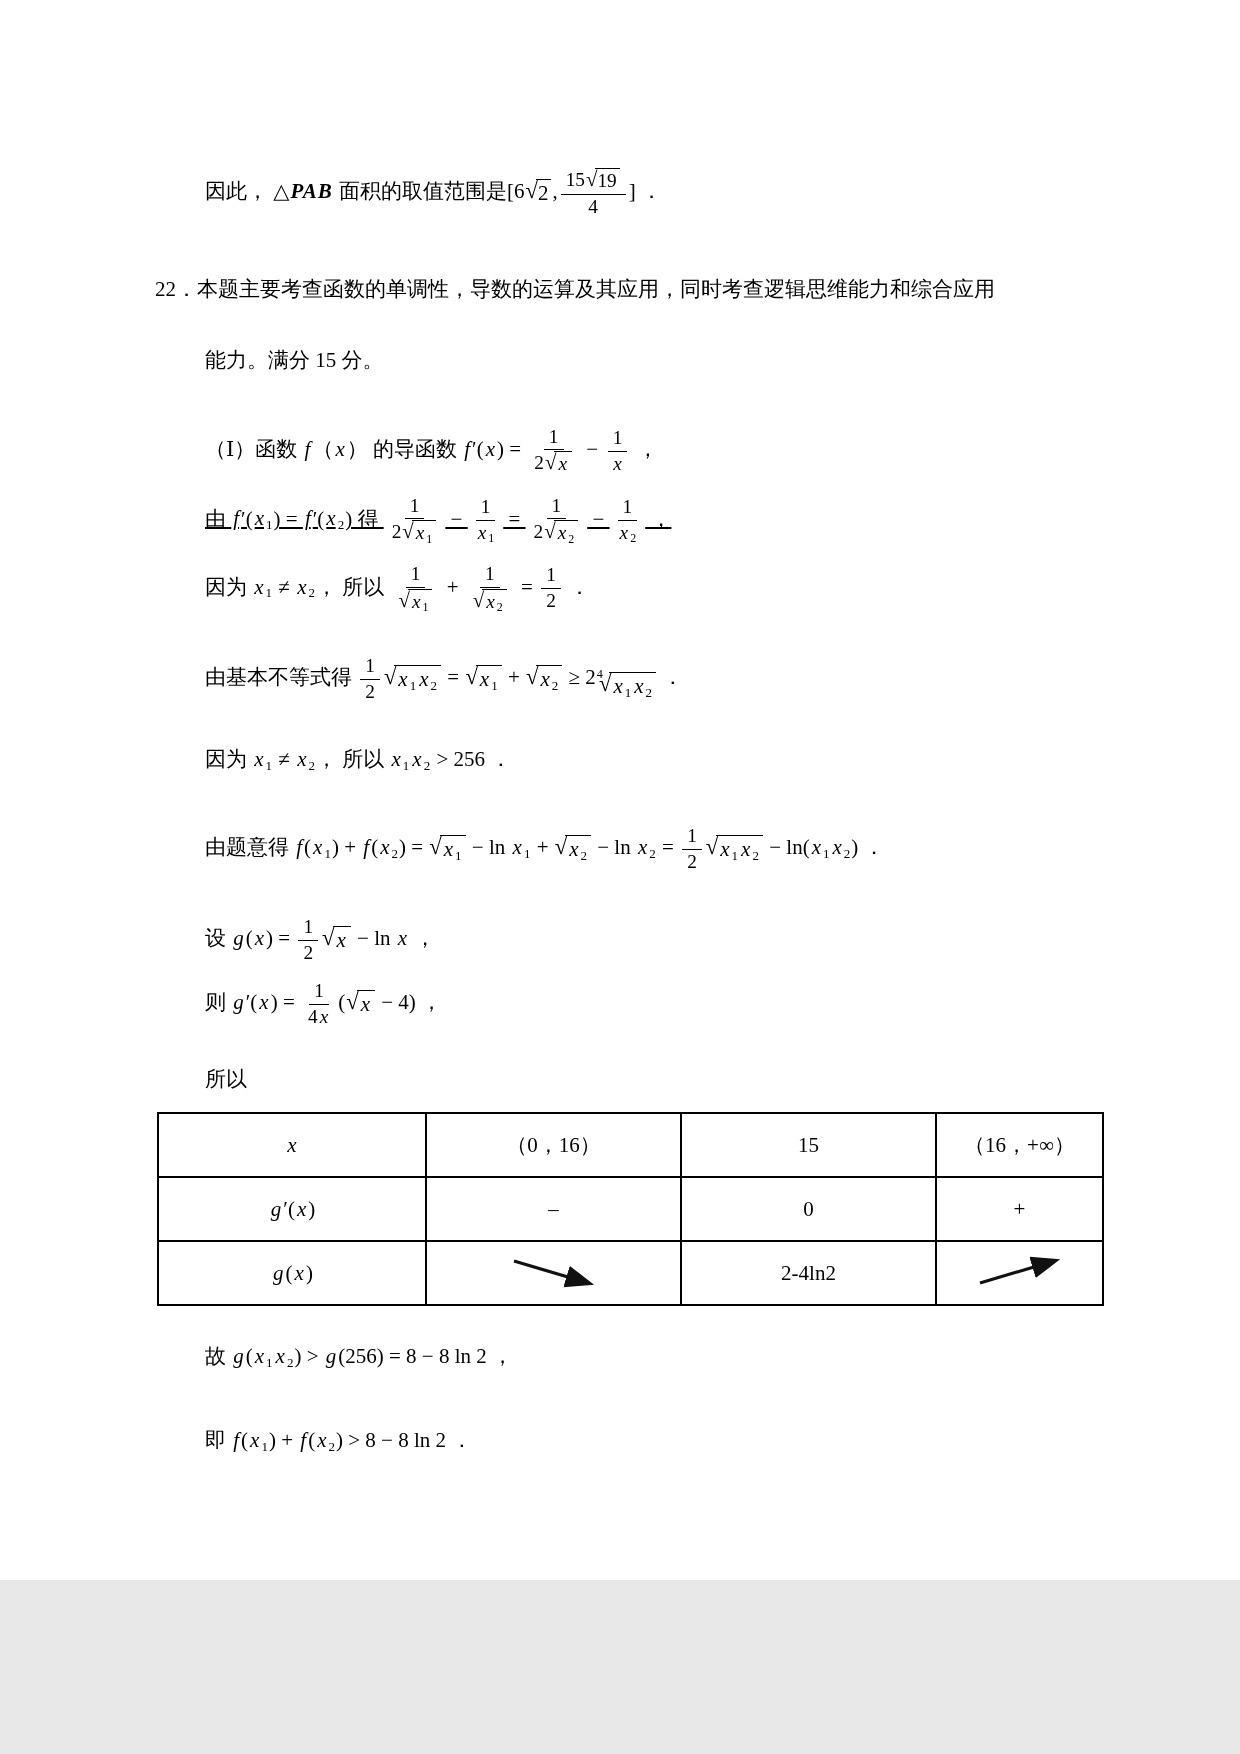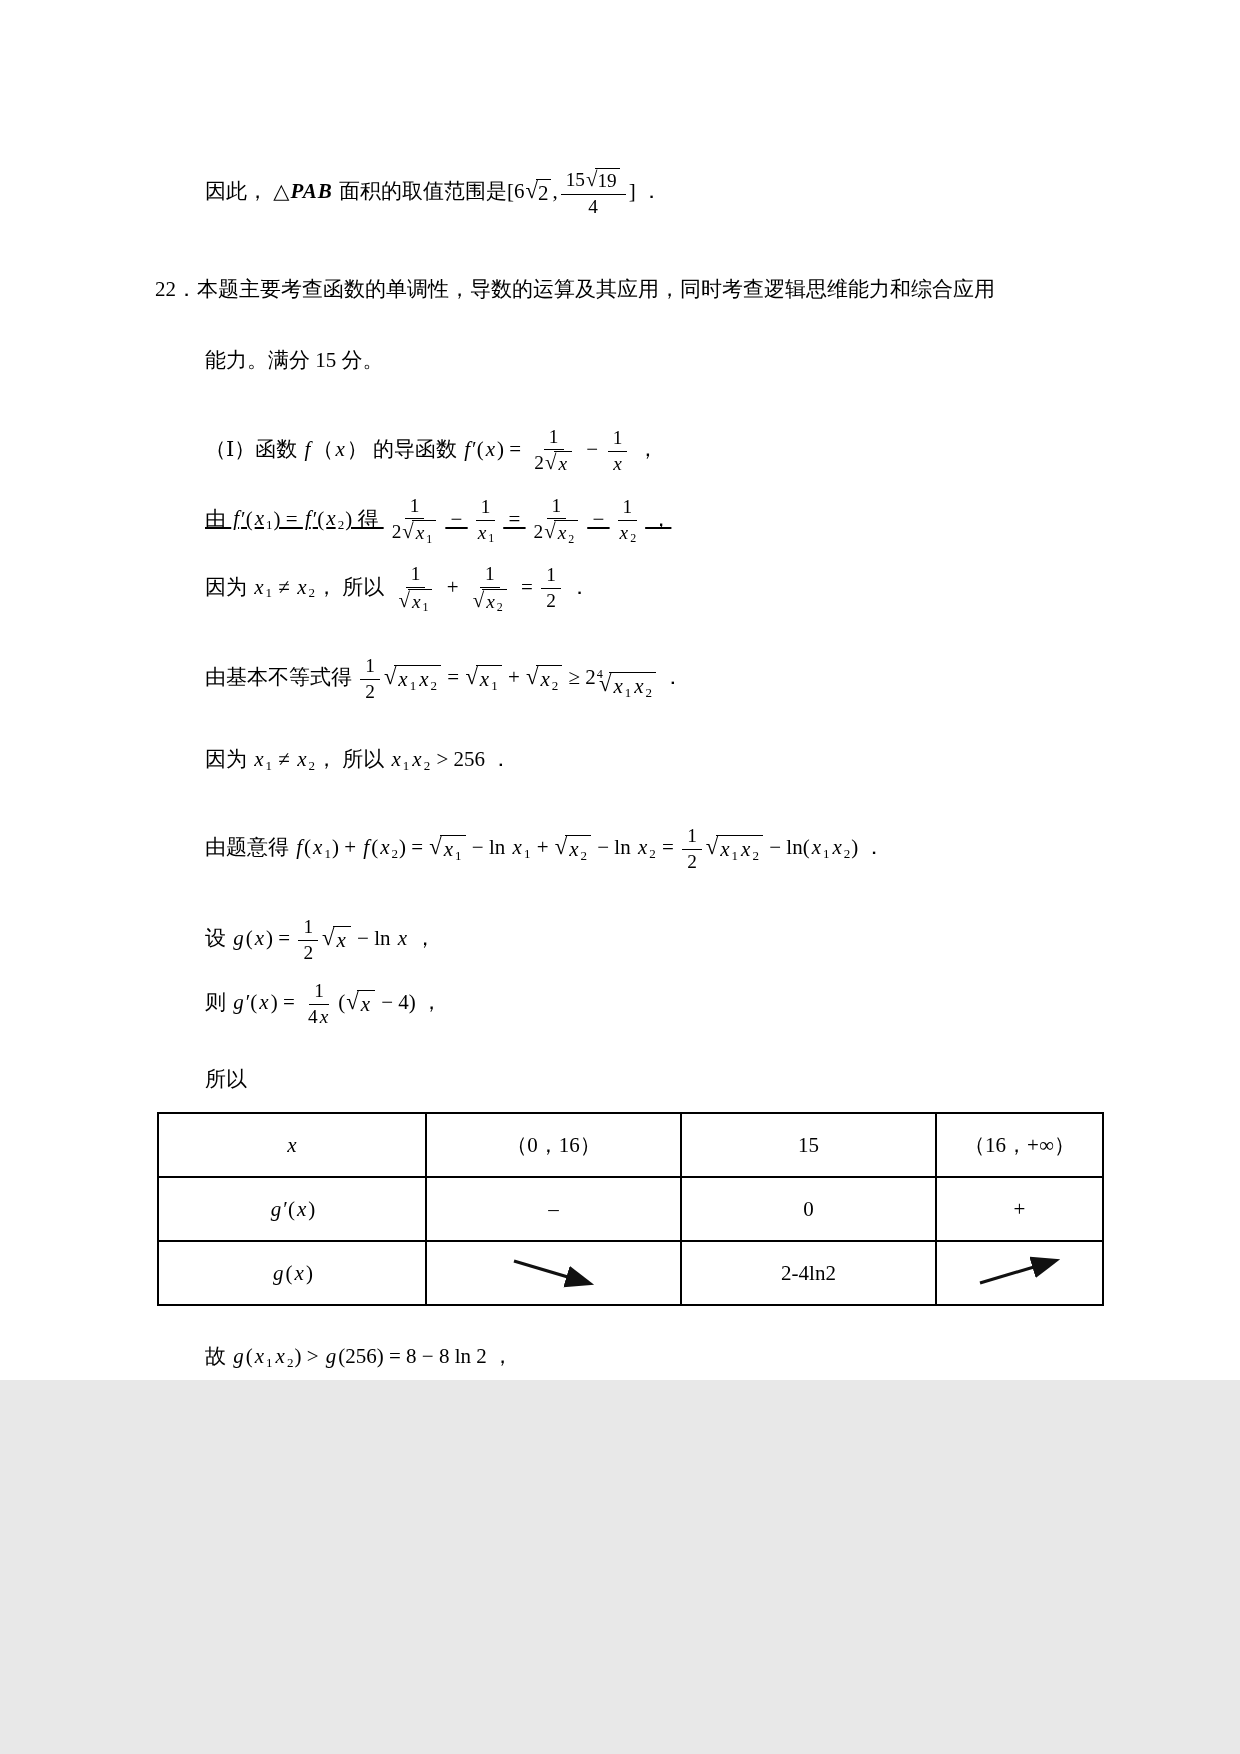--- a/index.html
+++ b/index.html
@@ -1,17 +1,17 @@
 <!DOCTYPE html>
 <html><head>
 <meta charset="utf-8">
 <style>
   html,body{margin:0;padding:0;background:#e8e8e8;}
   .page{
-    width:1240px;height:1380px;margin:0 auto;background:#ffffff;
+    width:1240px;height:1580px;margin:0 auto;background:#ffffff;
     position:relative;box-sizing:border-box;
     padding:168px 90px 0 155px;
     font-family:"Liberation Serif","DejaVu Serif",serif;
     color:#000;font-size:21px;overflow:hidden;
   }
   .para{display:block;margin:0 0 44px 50px;line-height:1.4;white-space:nowrap;}
   .tx{white-space:pre;}
   .mi{font-style:italic;margin:0 2px;}
   .mb{font-style:italic;font-weight:bold;margin:0 1px;letter-spacing:1px;}
   .ms{font-size:0.62em;vertical-align:-0.28em;margin-right:1px;}

